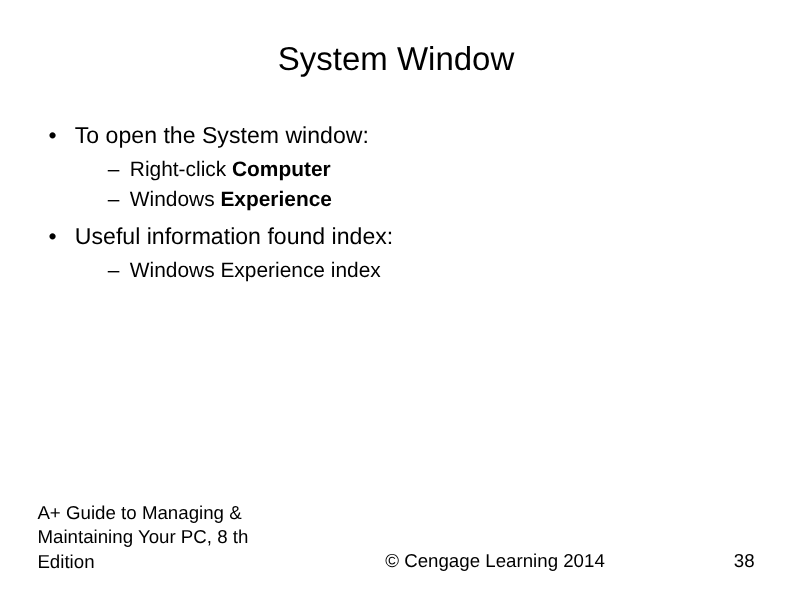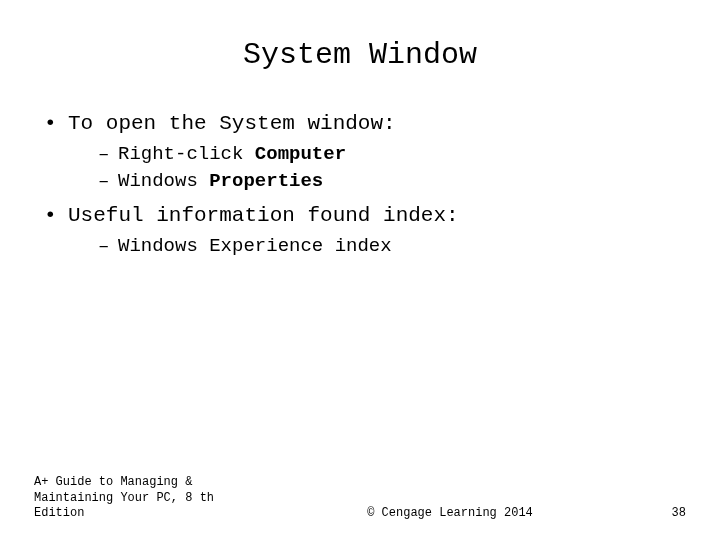--- a/index.html
+++ b/index.html
@@ -1,46 +1,46 @@
 <!DOCTYPE html>
 <html><head>
 <meta charset="utf-8">
 <style>
   * { margin: 0; padding: 0; box-sizing: border-box; }
   html, body { width: 720px; height: 540px; background: #fff; font-family: Arial, Helvetica, sans-serif; color: #000; }
-  .slide { position: relative; width: 720px; height: 540px; padding: 38px 34px 0 34px; font-family: Liberation Mono, monospace; }
+  .slide { position: relative; width: 720px; height: 540px; padding: 38px 34px 0 34px; }
   .title { text-align: center; font-size: 30px; font-weight: 400; margin-bottom: 38px; }
   ul.level1 { list-style: none; padding-left: 10px; font-size: 21px; line-height: 1.32; }
   ul.level1 > li { position: relative; padding-left: 24px; margin-bottom: 4px; }
   ul.level1 > li::before { content: "•"; position: absolute; left: 0; top: 0; }
   ul.level2 { list-style: none; padding-left: 30px; font-size: 19px; margin-top: 4px; margin-bottom: 8px; }
   ul.level2 > li { position: relative; padding-left: 20px; margin-bottom: 2px; }
   ul.level2 > li::before { content: "–"; position: absolute; left: 0; top: 0; }
   .bold { font-weight: 700; }
-  .footer { position: absolute; bottom: 18px; left: 34px; right: 34px; display: flex; align-items: flex-end; font-size: 12px; }
+  .footer { position: absolute; bottom: 18px; left: 34px; right: 34px; display: flex; align-items: flex-end; font-size: 17px; }
   .footer-left { max-width: 220px; line-height: 1.3; }
   .footer-center { flex: 1; text-align: center; padding-bottom: 2px; }
   .footer-right { text-align: right; min-width: 40px; padding-bottom: 2px; }
 </style>
 </head>
 <body>
 
 <div class="slide">
 
   <h1 class="title">System Window</h1>
 
   <ul class="level1">
     <li>
       <span>To open the System window:</span>
       <ul class="level2">
         <li>
           <span>Right-click </span><span class="bold">Computer</span>
         </li>
         <li>
-          <span>Windows </span><span class="bold">Properties</span>
+          <span>Windows </span><span class="bold">Experience</span>
         </li>
       </ul>
     </li>
     <li>
       <span>Useful information found index:</span>
       <ul class="level2">
         <li><span>Windows Experience index</span></li>
       </ul>
     </li>
   </ul>

